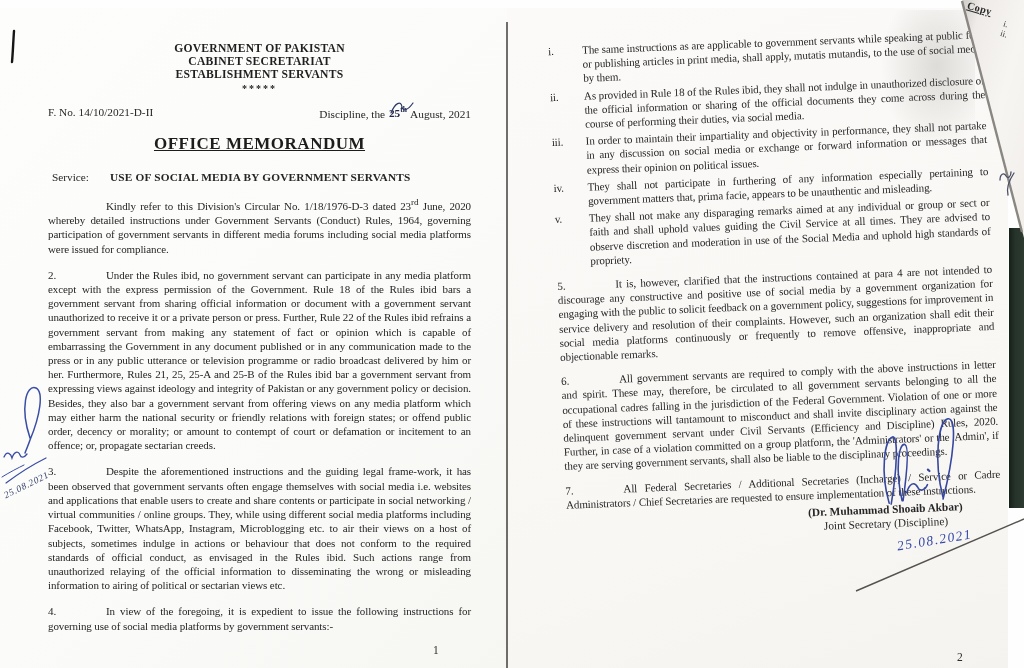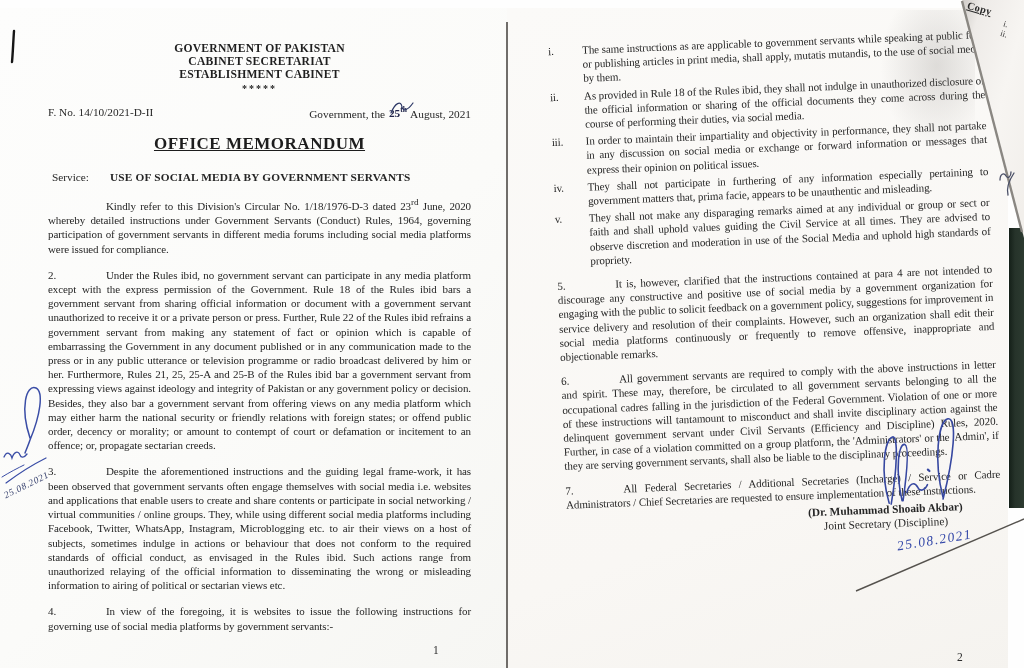--- a/index.html
+++ b/index.html
@@ -90,49 +90,49 @@
 <body>
 
 <div class="scan">
 
   <div class="page page1">
     <div class="p1-inner">
 
       <div class="hdr">
         <div>GOVERNMENT OF PAKISTAN</div>
         <div>CABINET SECRETARIAT</div>
-        <div>ESTABLISHMENT CABINET</div>
+        <div>ESTABLISHMENT SERVANTS</div>
       </div>
       <div class="stars">*****</div>
 
       <div class="fileline">
         <span>F. No. 14/10/2021-D-II</span>
         <span>
-          <span>Government, the</span>
+          <span>Discipline, the</span>
           <span class="hand-day"><svg width="26" height="16" viewBox="0 0 26 16">
                 <path d="M2,14 C6,4 12,1 13,8 C14,13 19,11 24,4" fill="none" stroke="#2c3766" stroke-width="1.2" stroke-linecap="round"></path>
               </svg><span>25</span><sup>th</sup></span>
           <span>August, 2021</span>
         </span>
       </div>
 
       <div class="memo-title">OFFICE MEMORANDUM</div>
 
       <div class="subject-row">
         <span class="subject-label">Service:</span>
         <span class="subject-text">USE OF SOCIAL MEDIA BY GOVERNMENT SERVANTS</span>
       </div>
 
       <div class="para"><span>Kindly refer to this Division's Circular No. 1/18/1976-D-3 dated 23</span><sup>rd</sup><span> June, 2020 whereby detailed instructions under Government Servants (Conduct) Rules, 1964, governing participation of government servants in different media forums including social media platforms were issued for compliance.</span></div>
 
       <div class="para"><span class="pnum">2.</span><span>Under the Rules ibid, no government servant can participate in any media platform except with the express permission of the Government. Rule 18 of the Rules ibid bars a government servant from sharing official information or document with a government servant unauthorized to receive it or a private person or press. Further, Rule 22 of the Rules ibid refrains a government servant from making any statement of fact or opinion which is capable of embarrassing the Government in any document published or in any communication made to the press or in any public utterance or television programme or radio broadcast delivered by him or her. Furthermore, Rules 21, 25, 25-A and 25-B of the Rules ibid bar a government servant from expressing views against ideology and integrity of Pakistan or any government policy or decision. Besides, they also bar a government servant from offering views on any media platform which may either harm the national security or friendly relations with foreign states; or offend public order, decency or morality; or amount to contempt of court or defamation or incitement to an offence; or, propagate sectarian creeds.</span></div>
 
       <div class="para"><span class="pnum">3.</span><span>Despite the aforementioned instructions and the guiding legal frame-work, it has been observed that government servants often engage themselves with social media i.e. websites and applications that enable users to create and share contents or participate in social networking / virtual communities / online groups. They, while using different social media platforms including Facebook, Twitter, WhatsApp, Instagram, Microblogging etc. to air their views on a host of subjects, sometimes indulge in actions or behaviour that does not conform to the required standards of official conduct, as envisaged in the Rules ibid. Such actions range from unauthorized relaying of the official information to disseminating the wrong or misleading information to airing of political or sectarian views etc.</span></div>
 
-      <div class="para"><span class="pnum">4.</span><span>In view of the foregoing, it is websites to issue the following instructions for governing use of social media platforms by government servants:-</span></div>
+      <div class="para"><span class="pnum">4.</span><span>In view of the foregoing, it is expedient to issue the following instructions for governing use of social media platforms by government servants:-</span></div>
     </div>
 
     <svg class="sig1" width="70" height="115" viewBox="0 0 70 115">
       <g fill="none" stroke="#3a4da6" stroke-width="1.5" stroke-linecap="round">
         <path d="M30,58 C20,28 26,4 36,8 C44,12 40,36 30,60 C28,66 26,70 25,73"></path>
         <path d="M4,77 c3,-7 7,-3 8,1 c2,-6 6,-8 8,-3 c1,3 4,3 7,-1" stroke-width="1.3"></path>
         <path d="M6,103 C18,94 34,84 46,78" stroke-width="1.2"></path>
         <path d="M2,97 C10,92 18,88 24,85" stroke-width="1"></path>
       </g>
     </svg>

